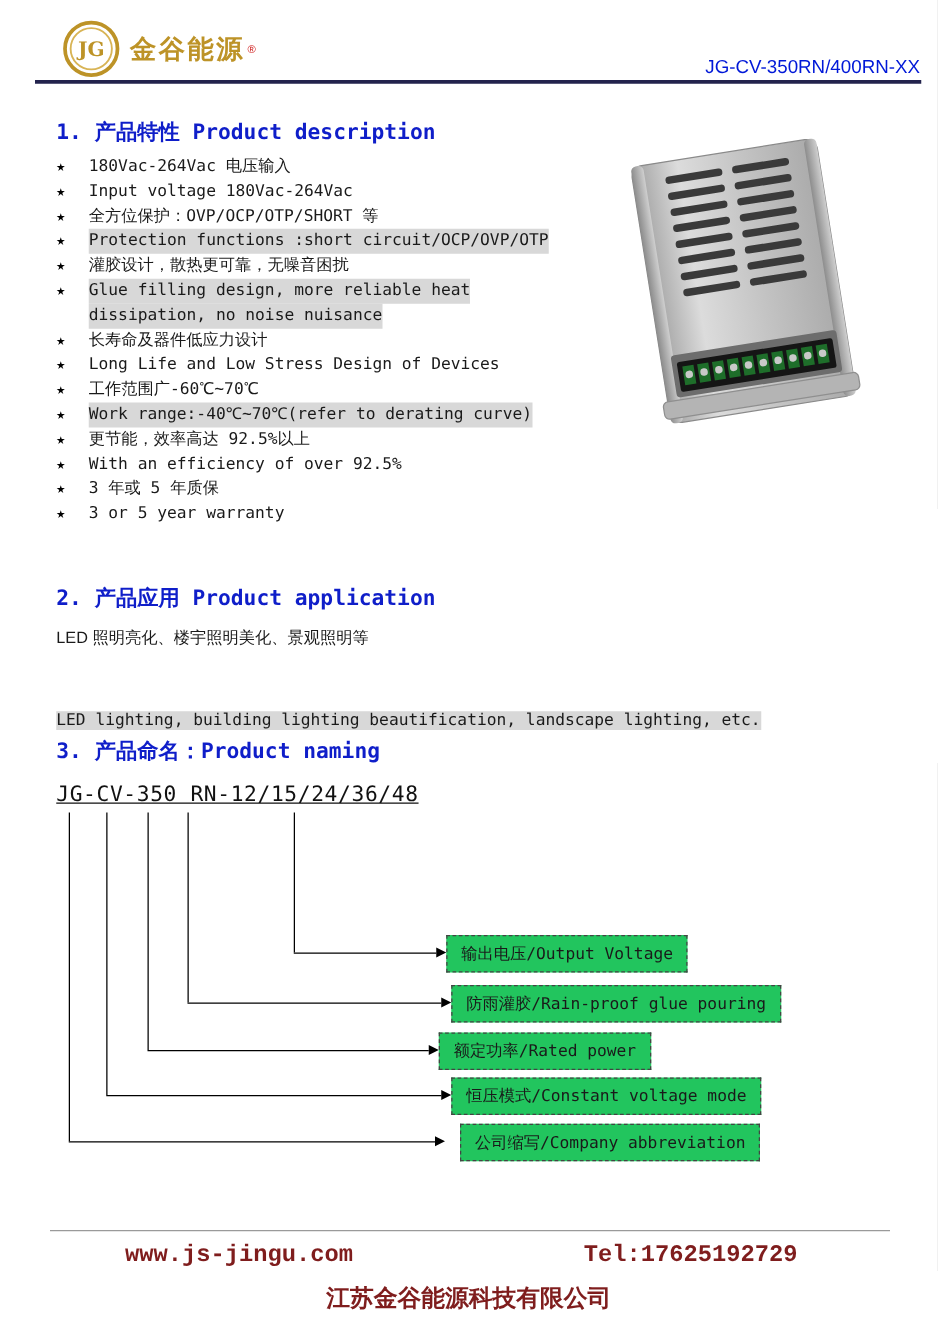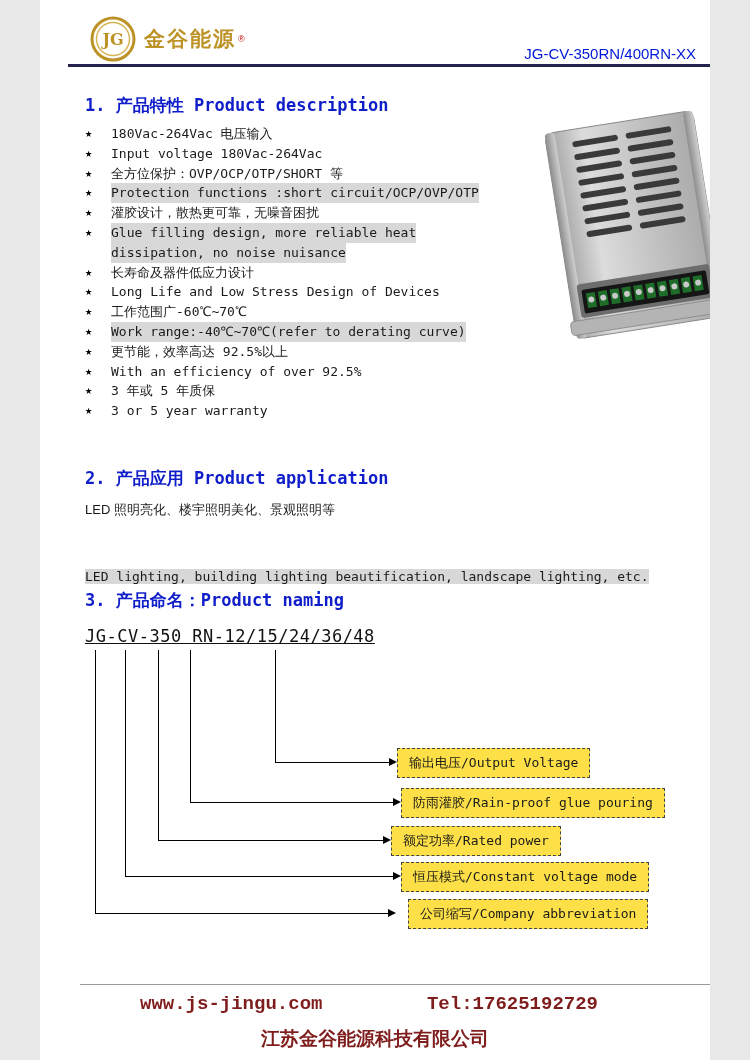--- a/index.html
+++ b/index.html
@@ -1,17 +1,17 @@
 <!DOCTYPE html>
 <html><head>
 <meta charset="utf-8">
 <style>
   html,body{margin:0;padding:0;background:#e8e8e8;}
   .page{
-    position:relative;width:670px;height:1060px;margin:0 auto;background:#ffffff;
+    position:relative;width:750px;height:1060px;margin:0 auto;background:#ffffff;
     font-family:"DejaVu Sans Mono","Liberation Mono",monospace;color:#111;overflow:hidden;
   }
   
   .logo-wrap{position:absolute;left:50px;top:16px;display:flex;align-items:center;}
   .logo-text{font-family:"DejaVu Serif","Liberation Serif",serif;font-weight:bold;
     font-size:21px;color:#bd9327;margin-left:8px;letter-spacing:2px;}
   .reg-mark{color:#cc1111;font-size:9px;vertical-align:super;margin-left:2px;font-family:"Liberation Sans",sans-serif;}
   .model-no{position:absolute;right:14px;top:45px;font-family:"Liberation Sans",sans-serif;
     font-weight:normal;font-size:15px;color:#0018d8;}
   .header-rule{position:absolute;left:28px;top:64px;width:709px;height:3px;background:#23234d;}
@@ -28,21 +28,21 @@
   .product-photo{position:absolute;left:500px;top:104px;width:200px;height:245px;}
   
   .s2-line{position:absolute;left:45px;font-size:13px;white-space:nowrap;color:#1a1a1a;}
   
   .naming{position:absolute;left:45px;top:626px;font-size:17px;color:#111;
     text-decoration:underline;white-space:nowrap;letter-spacing:0.5px;}
   .vline{position:absolute;width:0;border-left:1px solid #000;}
   .hline{position:absolute;height:0;border-top:1px solid #000;}
   .arrow{position:absolute;width:0;height:0;border-left:8px solid #000;
     border-top:4.5px solid transparent;border-bottom:4.5px solid transparent;}
-  .dash-box{position:absolute;border:1.5px dashed #444;background:#fde047;
+  .dash-box{position:absolute;border:1.5px dashed #444;background:#22c55e;
     padding:5px 11px;font-size:13px;white-space:nowrap;color:#1a1a1a;}
   
   .footer-rule{position:absolute;left:40px;top:984px;width:672px;height:1px;background:#9a9a9a;}
   .footer-item{position:absolute;top:993px;font-family:Liberation Mono, monospace;
     font-size:19px;font-weight:bold;color:#7f1d1d;white-space:nowrap;}
   .footer-site{left:100px;}
   .footer-company{left:50%;transform:translateX(-50%);margin-top:33px;}
   .footer-tel{right:112px;}
 </style>
 </head>

